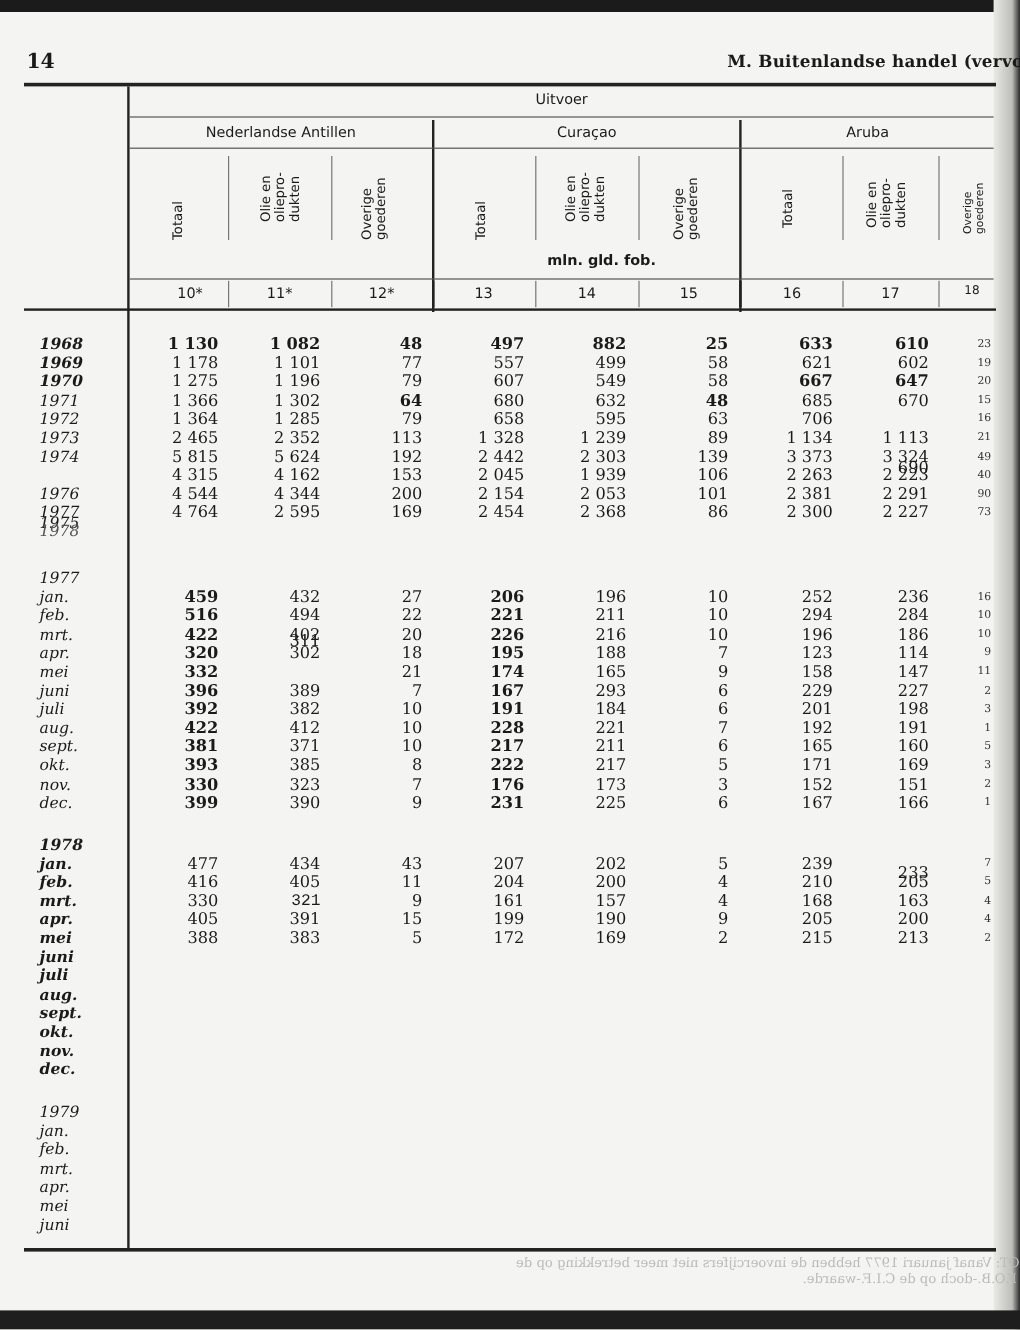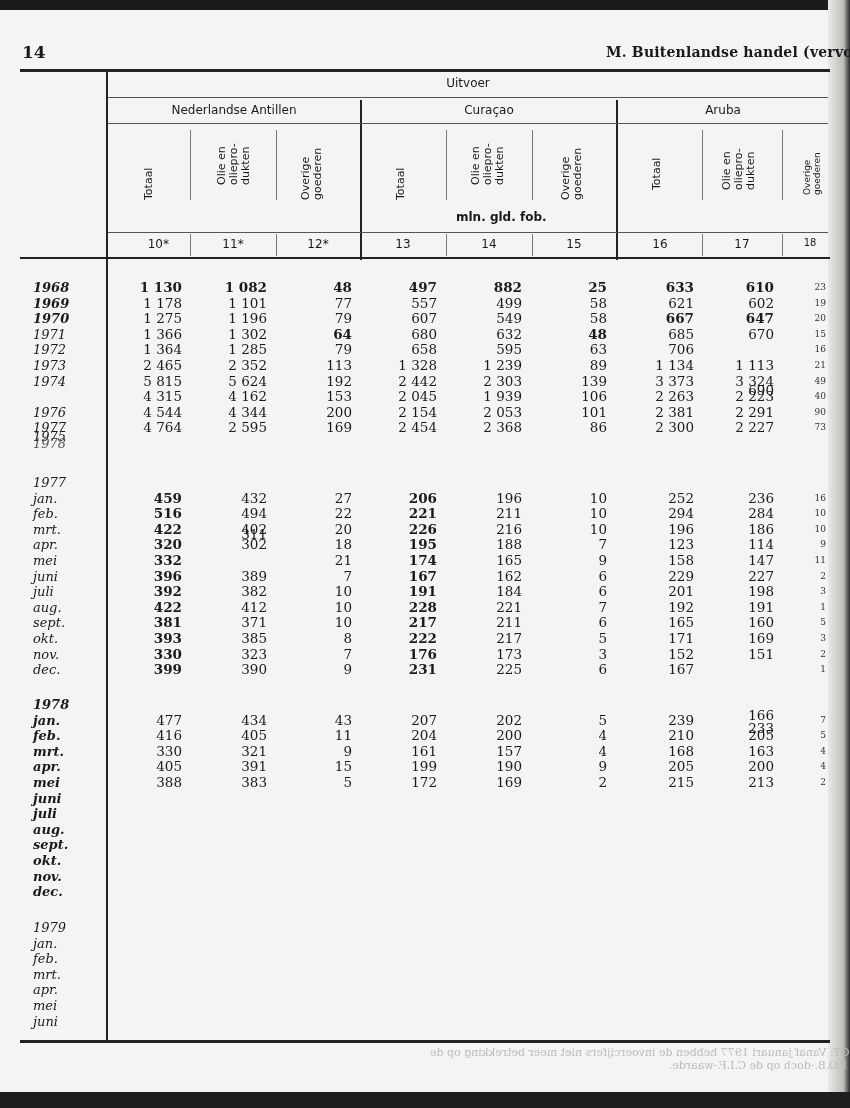--- a/index.html
+++ b/index.html
@@ -252,21 +252,21 @@
     <div class="cell" style="top: 553px; left: 442px; width: 80px;">165</div>
     <div class="cell" style="top: 553px; left: 527px; width: 80px;">9</div>
     <div class="cell" style="top: 553px; left: 614px; width: 80px;">158</div>
     <div class="cell" style="top: 553px; left: 694px; width: 80px;">147</div>
     <div class="cell cut" style="top: 553px; left: 746px; width: 80px;">11</div>
     <div class="rowlabel " style="top: 568.6px;">juni</div>
     <div class="cell b" style="top: 568.6px; left: 102px; width: 80px;">396</div>
     <div class="cell" style="top: 568.6px; left: 187px; width: 80px;">389</div>
     <div class="cell" style="top: 568.6px; left: 272px; width: 80px;">7</div>
     <div class="cell b" style="top: 568.6px; left: 357px; width: 80px;">167</div>
-    <div class="cell" style="top: 568.6px; left: 442px; width: 80px;">162</div>
+    <div class="cell" style="top: 568.6px; left: 442px; width: 80px;">293</div>
     <div class="cell" style="top: 568.6px; left: 527px; width: 80px;">6</div>
     <div class="cell" style="top: 568.6px; left: 614px; width: 80px;">229</div>
     <div class="cell" style="top: 568.6px; left: 694px; width: 80px;">227</div>
     <div class="cell cut" style="top: 568.6px; left: 746px; width: 80px;">2</div>
     <div class="rowlabel " style="top: 584.2px;">juli</div>
     <div class="cell b" style="top: 584.2px; left: 102px; width: 80px;">392</div>
     <div class="cell" style="top: 584.2px; left: 187px; width: 80px;">382</div>
     <div class="cell" style="top: 584.2px; left: 272px; width: 80px;">10</div>
     <div class="cell b" style="top: 584.2px; left: 357px; width: 80px;">191</div>
     <div class="cell" style="top: 584.2px; left: 442px; width: 80px;">184</div>
@@ -315,21 +315,21 @@
     <div class="cell" style="top: 646.6px; left: 694px; width: 80px;">151</div>
     <div class="cell cut" style="top: 646.6px; left: 746px; width: 80px;">2</div>
     <div class="rowlabel " style="top: 662.2px;">dec.</div>
     <div class="cell b" style="top: 662.2px; left: 102px; width: 80px;">399</div>
     <div class="cell" style="top: 662.2px; left: 187px; width: 80px;">390</div>
     <div class="cell" style="top: 662.2px; left: 272px; width: 80px;">9</div>
     <div class="cell b" style="top: 662.2px; left: 357px; width: 80px;">231</div>
     <div class="cell" style="top: 662.2px; left: 442px; width: 80px;">225</div>
     <div class="cell" style="top: 662.2px; left: 527px; width: 80px;">6</div>
     <div class="cell" style="top: 662.2px; left: 614px; width: 80px;">167</div>
-    <div class="cell" style="top: 662.2px; left: 694px; width: 80px; margin-top: 46px;">166</div>
+    <div class="cell" style="top: 662.2px; left: 694px; width: 80px;">166</div>
     <div class="cell cut" style="top: 662.2px; left: 746px; width: 80px;">1</div>
     <div class="rowlabel b" style="top: 697px;">1978</div>
     <div class="rowlabel b" style="top: 712.6px;">jan.</div>
     <div class="cell" style="top: 712.6px; left: 102px; width: 80px;">477</div>
     <div class="cell" style="top: 712.6px; left: 187px; width: 80px;">434</div>
     <div class="cell" style="top: 712.6px; left: 272px; width: 80px;">43</div>
     <div class="cell" style="top: 712.6px; left: 357px; width: 80px;">207</div>
     <div class="cell" style="top: 712.6px; left: 442px; width: 80px;">202</div>
     <div class="cell" style="top: 712.6px; left: 527px; width: 80px;">5</div>
     <div class="cell" style="top: 712.6px; left: 614px; width: 80px;">239</div>
@@ -340,21 +340,21 @@
     <div class="cell" style="top: 728.2px; left: 187px; width: 80px;">405</div>
     <div class="cell" style="top: 728.2px; left: 272px; width: 80px;">11</div>
     <div class="cell" style="top: 728.2px; left: 357px; width: 80px;">204</div>
     <div class="cell" style="top: 728.2px; left: 442px; width: 80px;">200</div>
     <div class="cell" style="top: 728.2px; left: 527px; width: 80px;">4</div>
     <div class="cell" style="top: 728.2px; left: 614px; width: 80px;">210</div>
     <div class="cell" style="top: 728.2px; left: 694px; width: 80px;">205</div>
     <div class="cell cut" style="top: 728.2px; left: 746px; width: 80px;">5</div>
     <div class="rowlabel b" style="top: 743.8px;">mrt.</div>
     <div class="cell" style="top: 743.8px; left: 102px; width: 80px;">330</div>
-    <div class="cell" style="top: 743.8px; left: 187px; width: 80px;">321</div>
+    <div class="cell" style="top: 743.8px; left: 187px; width: 80px; font-family: Liberation Mono, monospace;">321</div>
     <div class="cell" style="top: 743.8px; left: 272px; width: 80px;">9</div>
     <div class="cell" style="top: 743.8px; left: 357px; width: 80px;">161</div>
     <div class="cell" style="top: 743.8px; left: 442px; width: 80px;">157</div>
     <div class="cell" style="top: 743.8px; left: 527px; width: 80px;">4</div>
     <div class="cell" style="top: 743.8px; left: 614px; width: 80px;">168</div>
     <div class="cell" style="top: 743.8px; left: 694px; width: 80px;">163</div>
     <div class="cell cut" style="top: 743.8px; left: 746px; width: 80px;">4</div>
     <div class="rowlabel b" style="top: 759.4px;">apr.</div>
     <div class="cell" style="top: 759.4px; left: 102px; width: 80px;">405</div>
     <div class="cell" style="top: 759.4px; left: 187px; width: 80px;">391</div>

